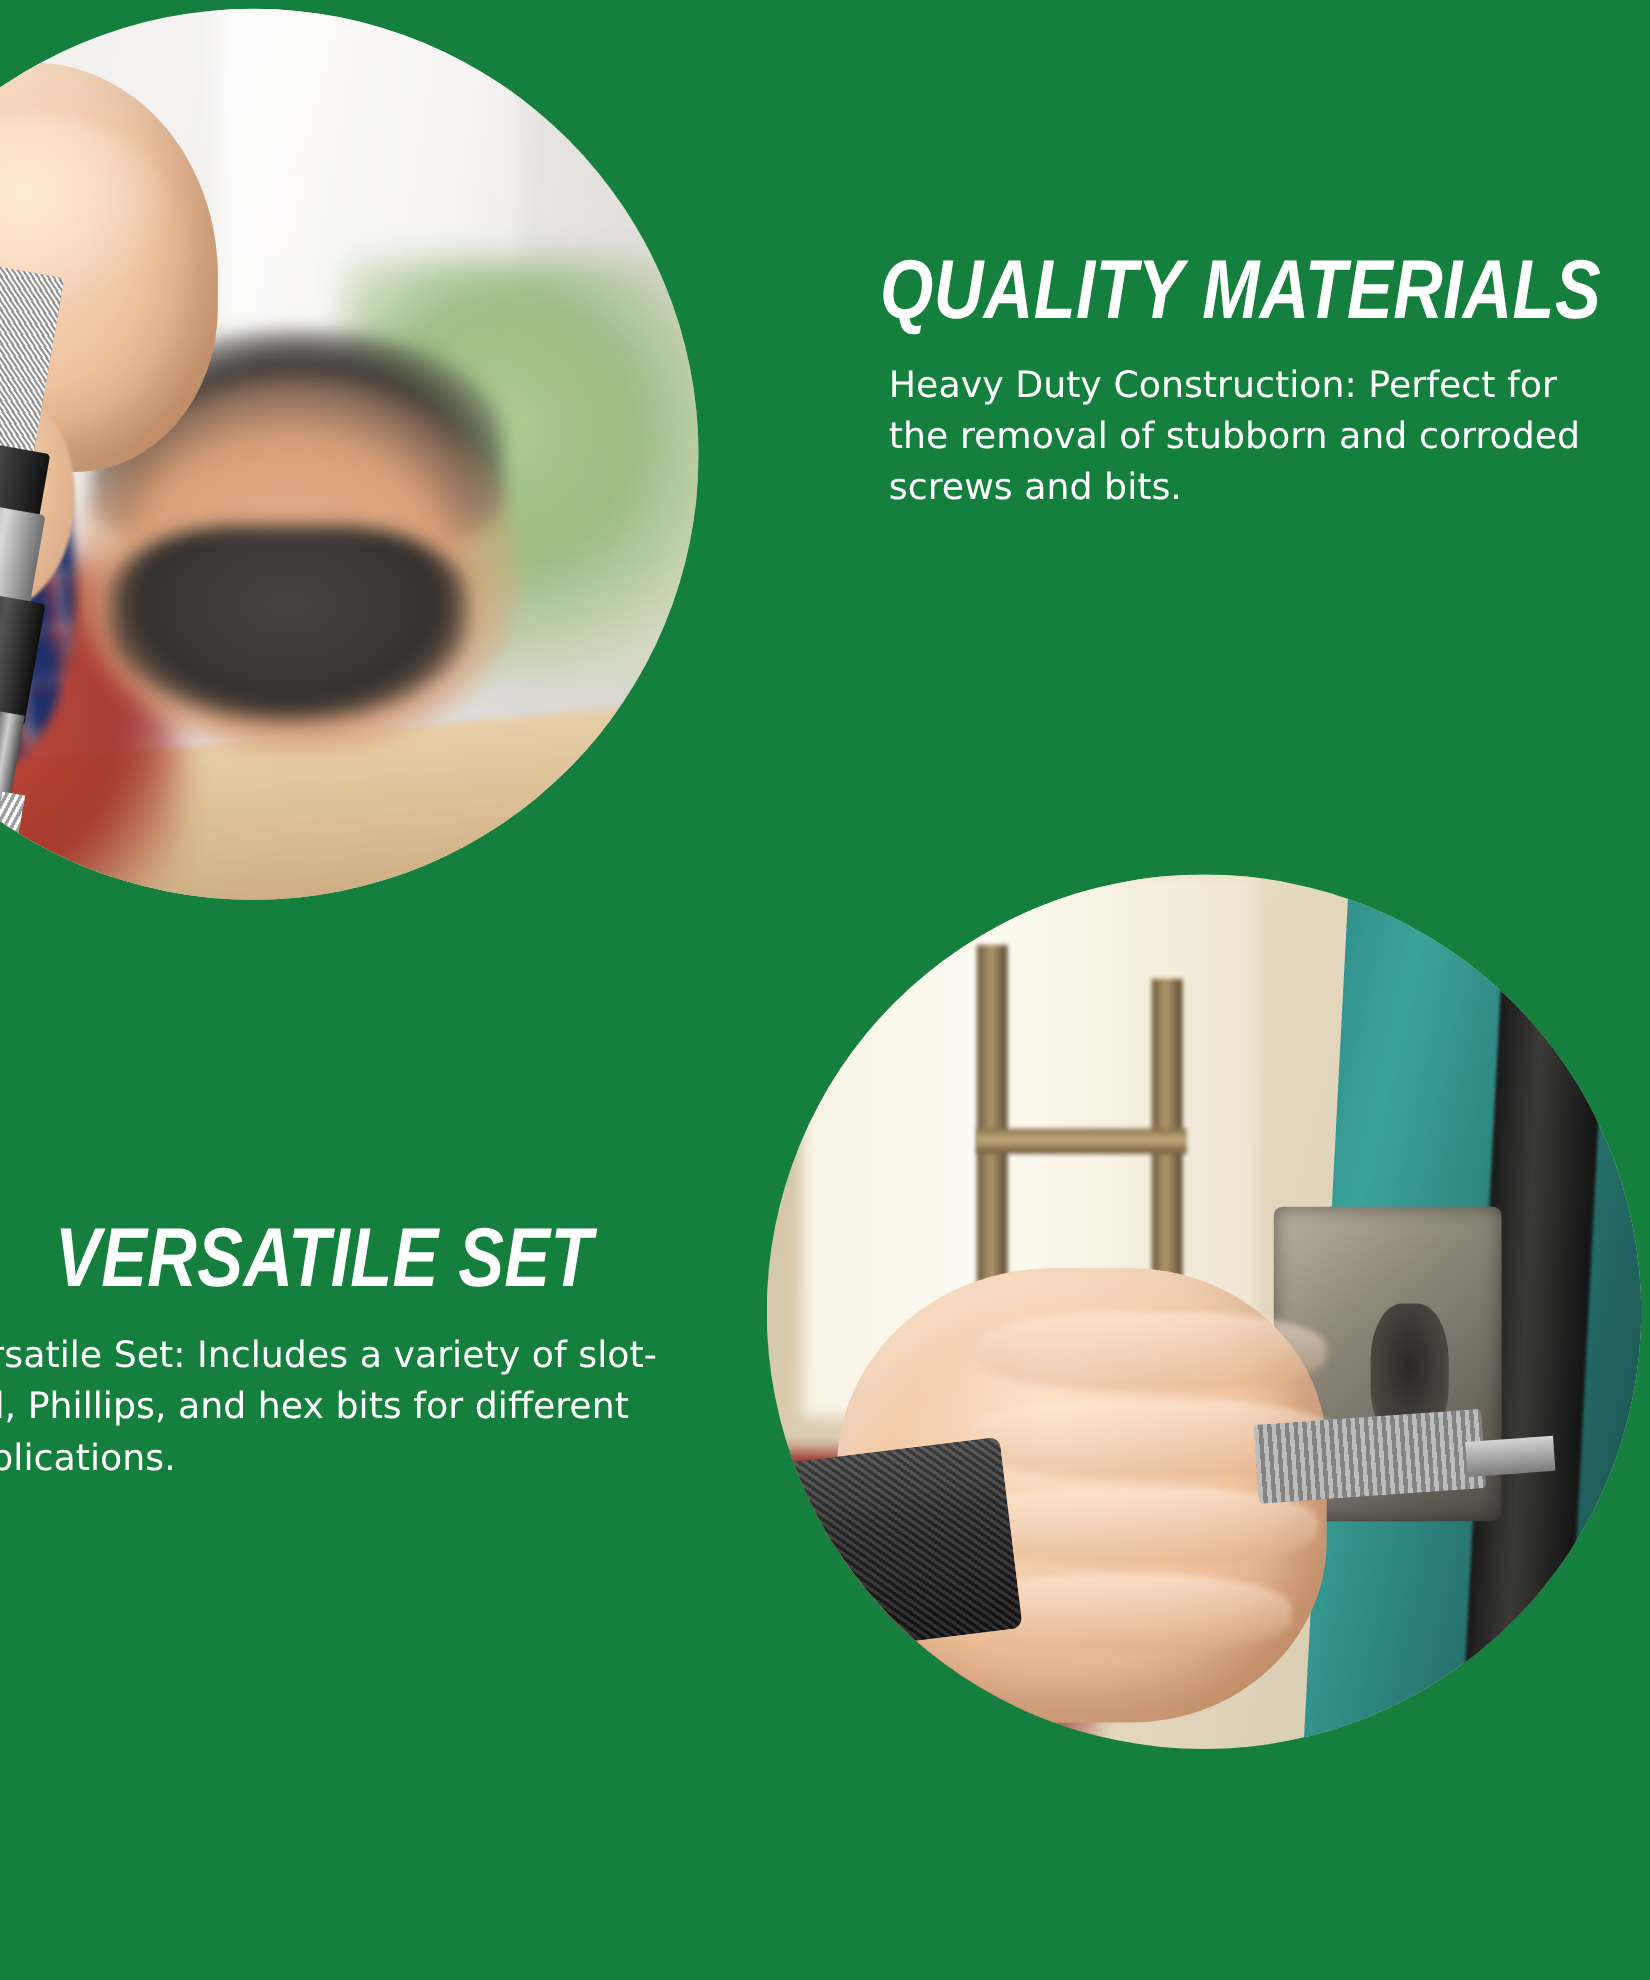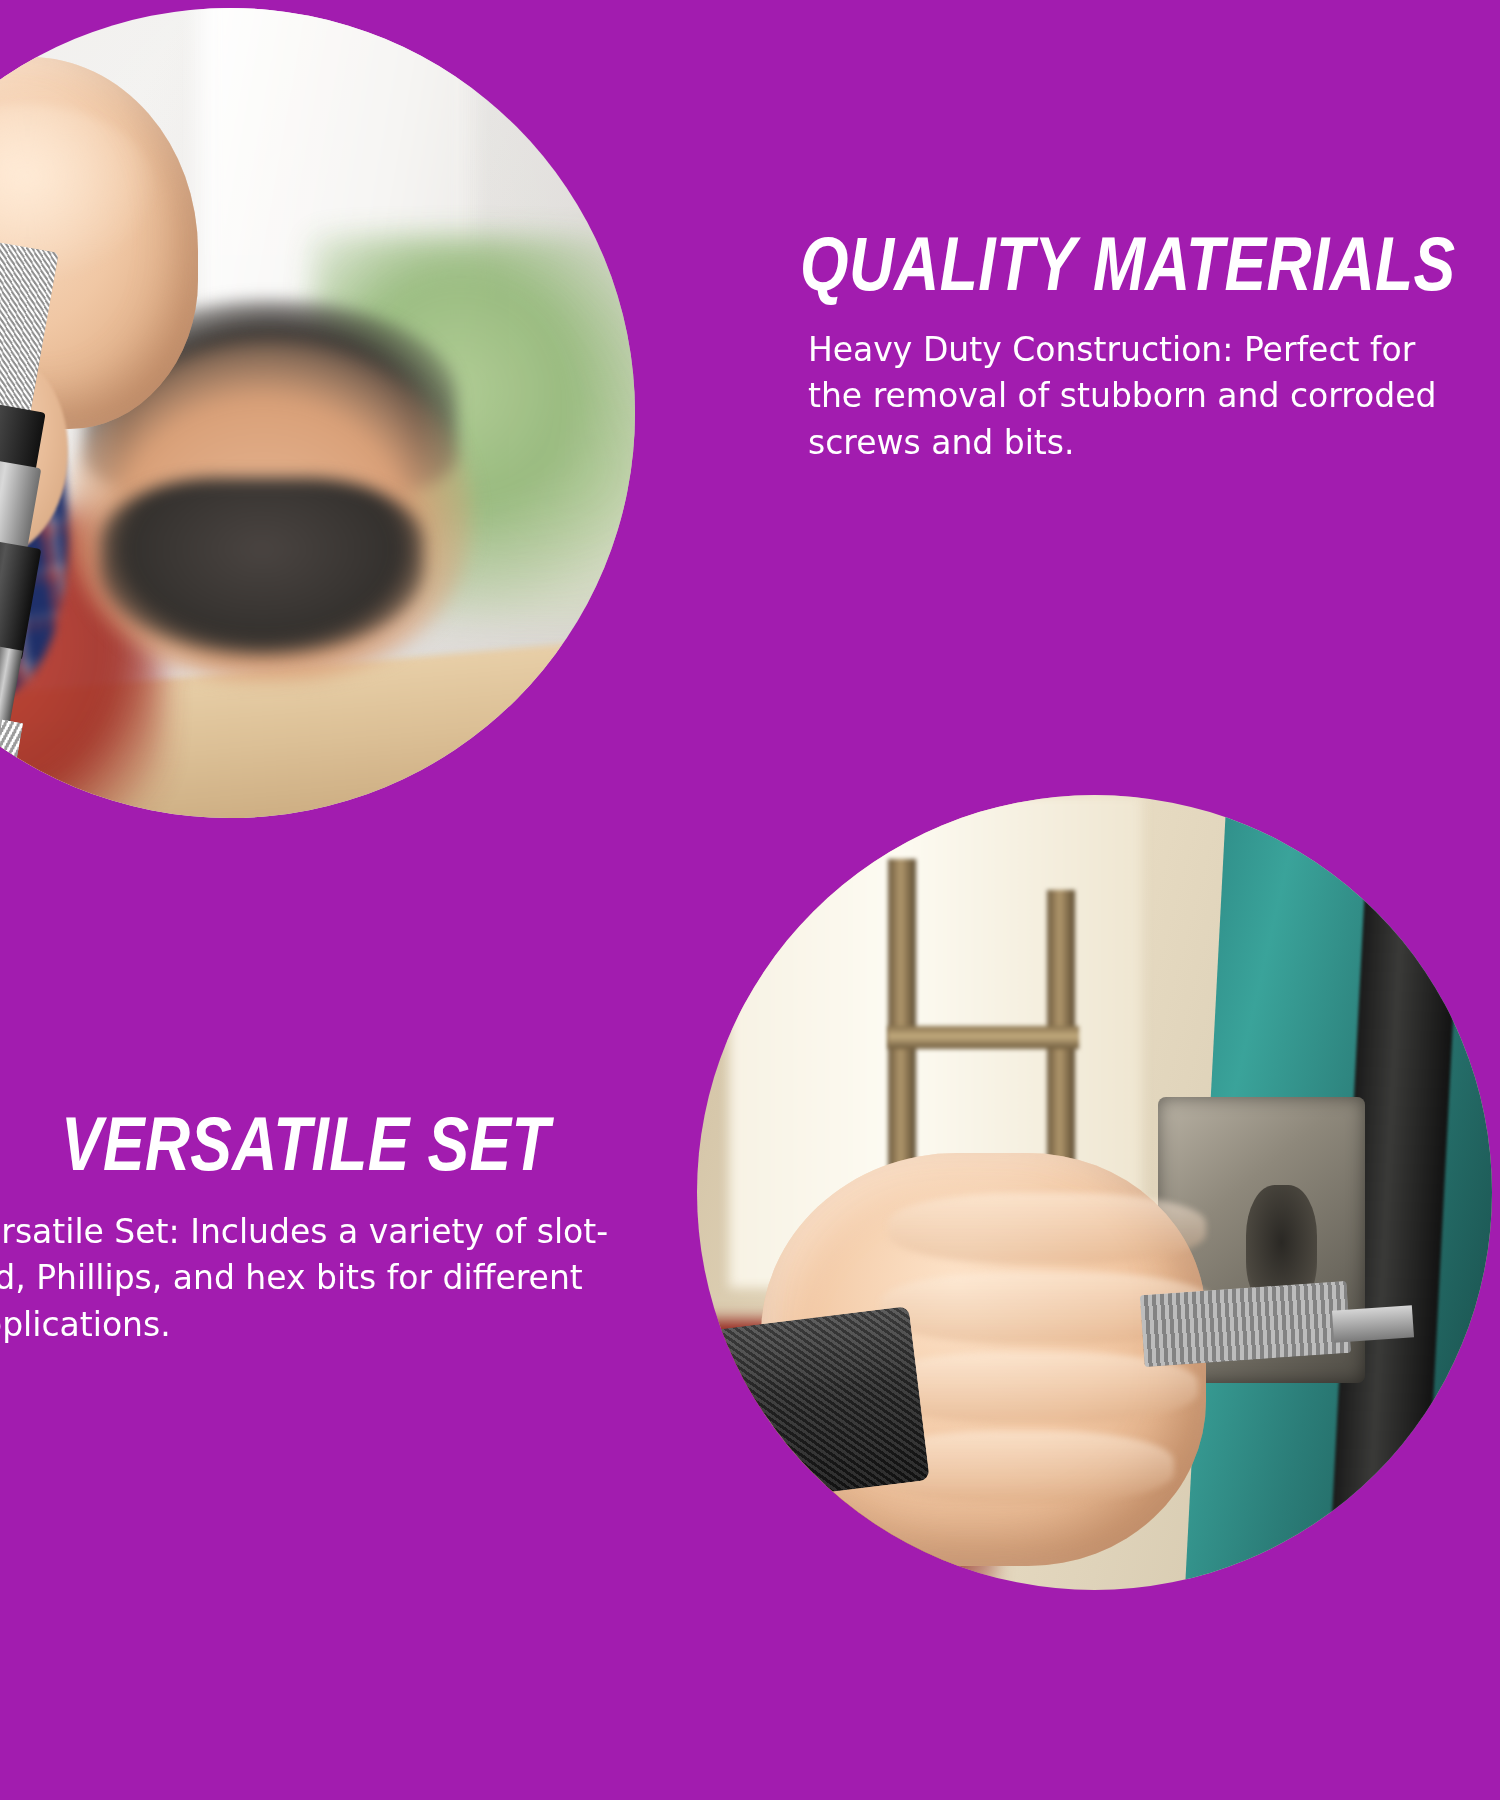--- a/index.html
+++ b/index.html
@@ -422,28 +422,28 @@
     line-height: 1.42;
     white-space: nowrap;
   }
 
   
   #block-quality { position: absolute; left: 800px; top: 225px; }
   #block-quality .headline { position: static; display: block; }
   #block-quality .bodytext { position: static; display: block; margin-top: 24px; margin-left: 8px; }
 
   
-  #block-versatile { position: absolute; left: 61px; top: 1105px; }
+  #block-versatile { position: absolute; left: 50px; top: 1105px; }
   #block-versatile .headline { position: static; display: block; }
   #block-versatile .bodytext { position: static; display: block; margin-top: 26px; margin-left: -100px; }
 </style>
 </head>
 <body style="background: rgb(5, 0, 58);">
 
-<div id="poster" style="background: #a21caf;">
+<div id="poster" style="background: #15803d;">
 
   <div class="photo-circle" id="photo-top">
     <div class="scene"></div>
     <div class="wall"></div>
     <div class="greenery"></div>
     <div class="board"></div>
     <div class="redshirt"></div>
     <div class="hair"></div>
     <div class="face"></div>
     <div class="beard"></div>

